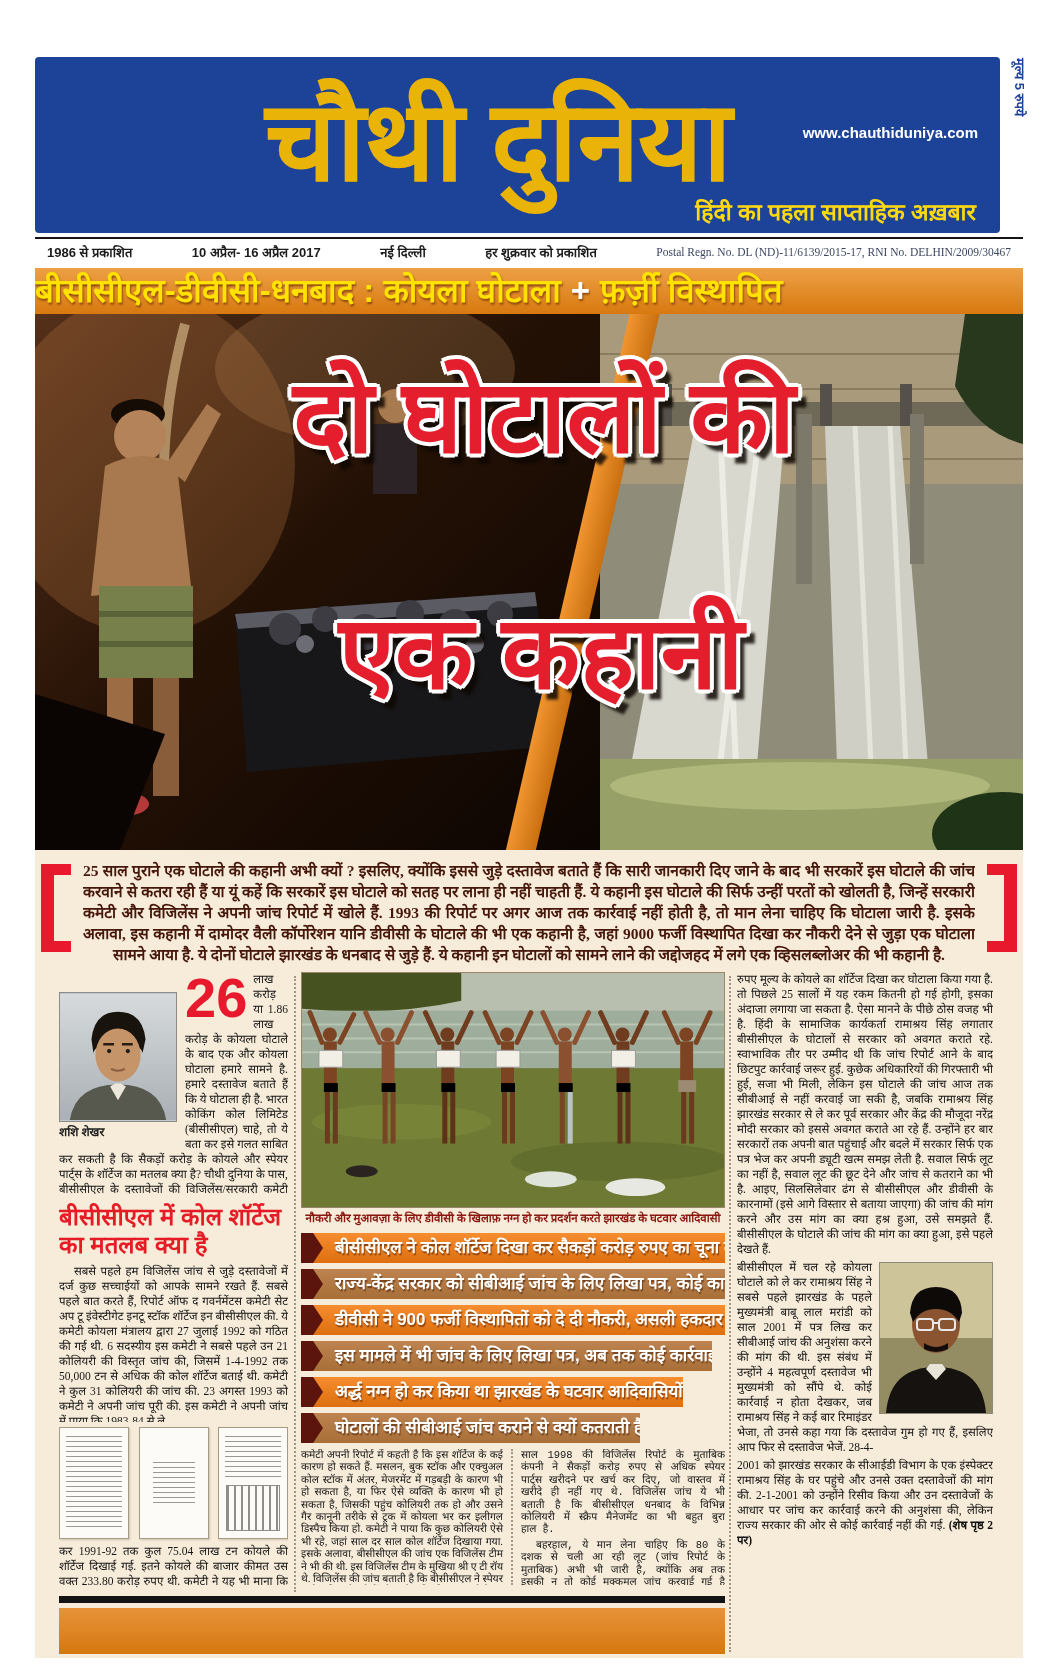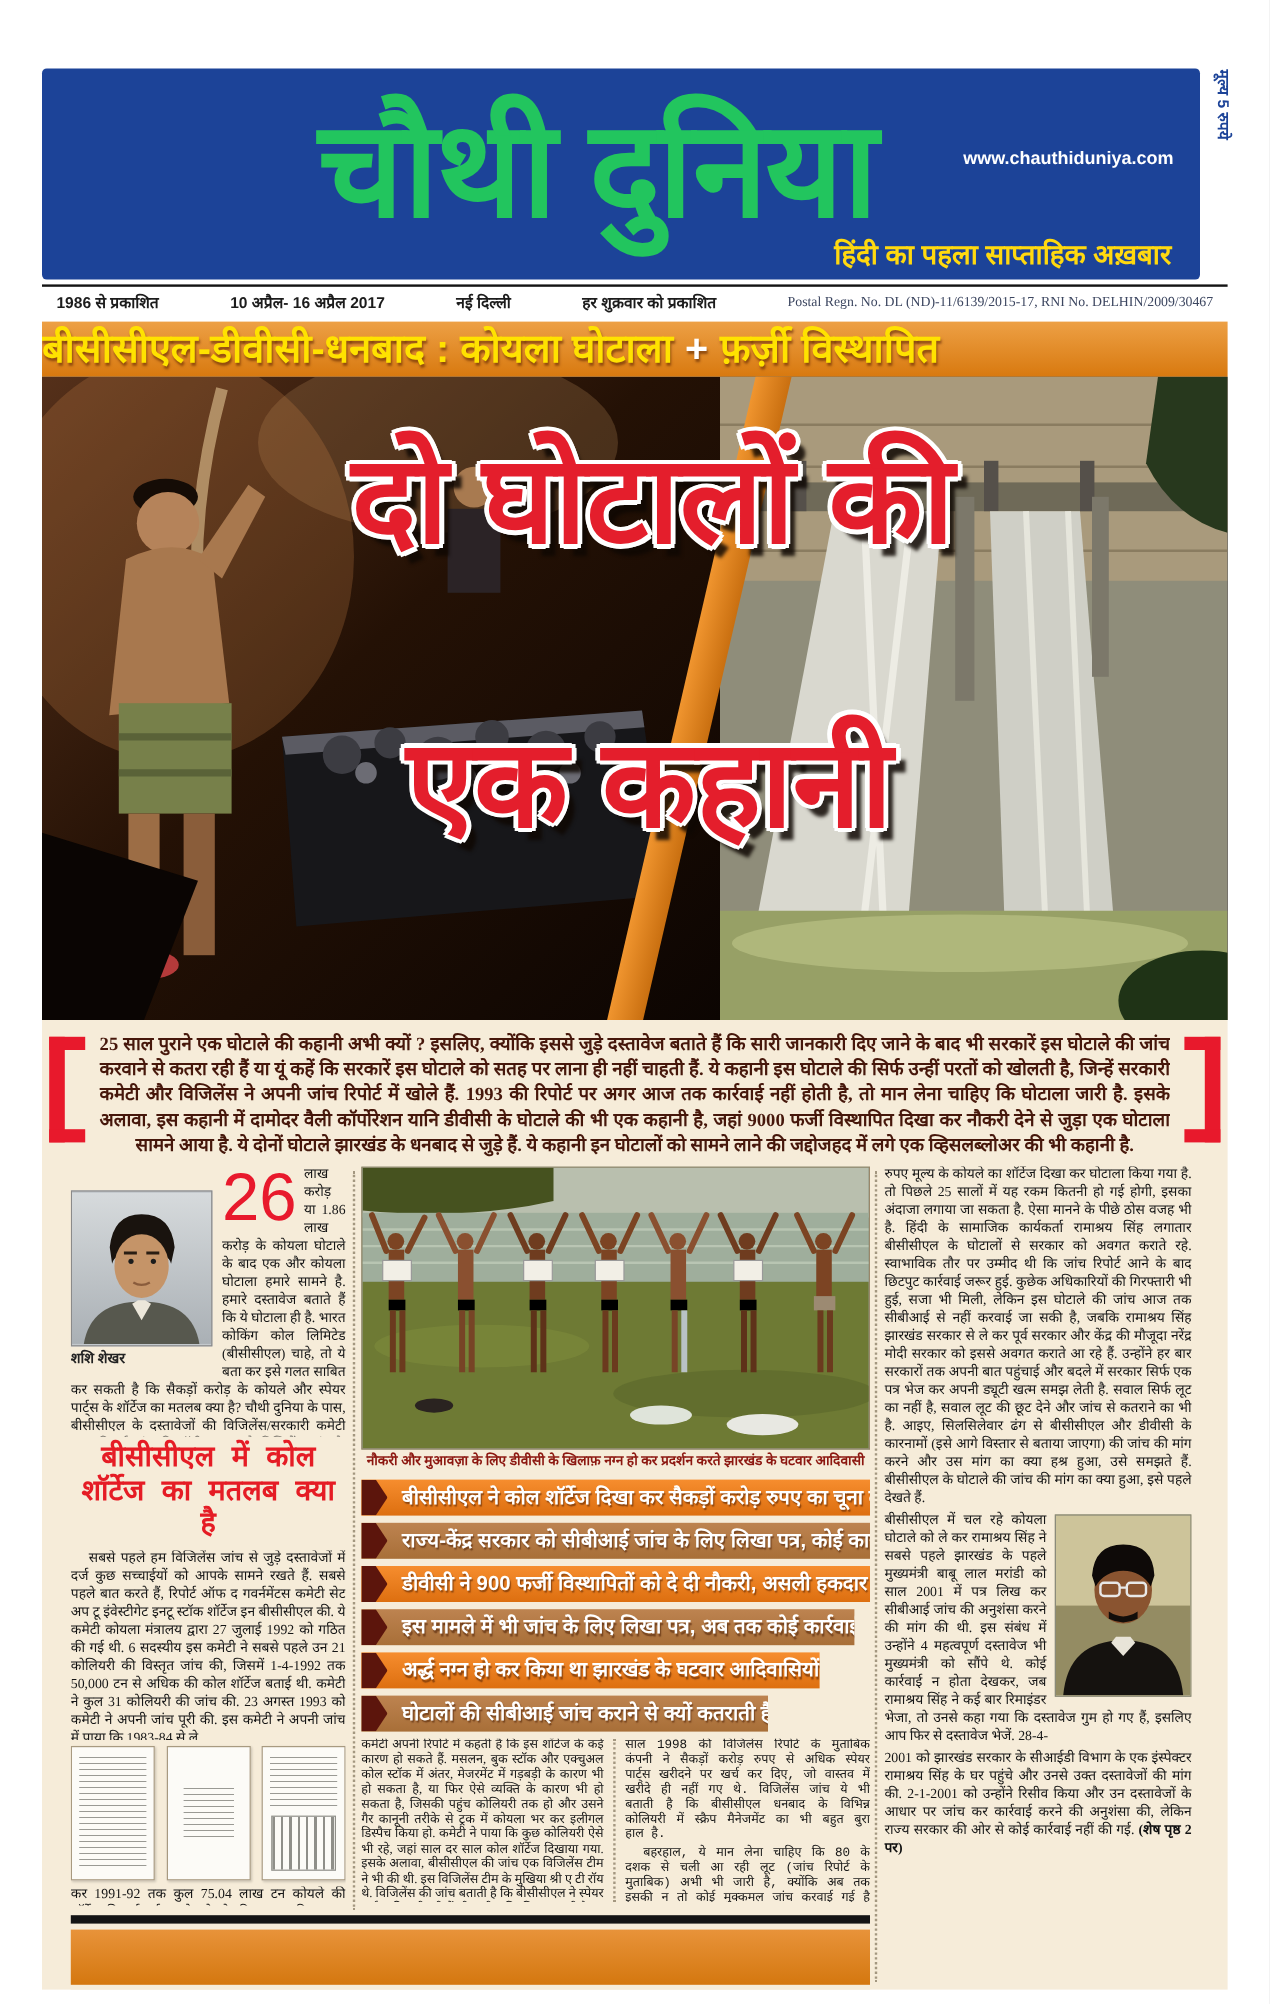--- a/index.html
+++ b/index.html
@@ -3,21 +3,21 @@
 <meta charset="utf-8">
 <style>
   html,body{margin:0;padding:0;background:#e9e9e9;}
   .page{position:relative;width:1058px;height:1670px;background:#ffffff;overflow:hidden;
         font-family:"Liberation Serif", serif;}
 
   
   .masthead{position:absolute;left:35px;top:57px;width:965px;height:176px;
             background:#1c4398;border-radius:4px;}
   .mh-title{position:absolute;left:0;right:40px;top:0;height:176px;line-height:170px;
-            text-align:center;color:#22c55e;font-family:"Liberation Sans",sans-serif;
+            text-align:center;color:#eab308;font-family:"Liberation Sans",sans-serif;
             font-weight:bold;font-size:112px;letter-spacing:-2px;white-space:nowrap;overflow:hidden;}
   .mh-site{position:absolute;right:22px;top:28px;color:#fff;font-family:"Liberation Sans",sans-serif;
            font-weight:bold;font-size:15px;margin-top:39px;}
   .mh-tagline{position:absolute;right:24px;bottom:6px;color:#ffd90f;font-weight:bold;
               font-family:"Liberation Sans",sans-serif;font-size:23px;}
   .price-vertical{position:absolute;left:1010px;top:58px;height:160px;writing-mode:vertical-rl;
                   color:#1c4398;font-weight:bold;font-size:13px;font-family:"Liberation Sans",sans-serif;}
 
   
   .dateline{position:absolute;left:35px;top:237px;width:988px;height:28px;border-top:2px solid #141414;
@@ -69,30 +69,30 @@
   .vrule{position:absolute;top:4px;border-left:2px dotted #a39780;}
   .vrule1{left:259px;height:616px;}
   .vrule2{left:694px;height:676px;}
   .col{position:absolute;top:0;overflow:hidden;}
   .col p, .col .bodytext{font-size:11.5px;line-height:15px;color:#161616;text-align:justify;margin:0 0 3px;}
   .ind{text-indent:15px;}
   .col-left{left:24px;width:229px;height:616px;}
   .col-center{left:266px;width:424px;height:616px;}
   .col-right{left:702px;width:256px;height:686px;}
 
-  .subhead{font-family:Liberation Mono, monospace;font-weight:bold;color:#e51c25;
-           text-align:center;font-size:24px;line-height:1.15;margin:6px 0;}
+  .subhead{font-family:Liberation Sans, sans-serif;font-weight:bold;color:#e51c25;
+           font-size:24px;line-height:1.15;margin:6px 0;}
 
   
   .author-photo{float:left;width:118px;margin:20px 8px 2px 0;}
   .ap-img{height:128px;border:1px solid #8a8a8a;overflow:hidden;background:#c3c8cc;}
   .ap-img svg{display:block;width:100%;height:100%;}
   .ap-caption{font-size:12px;font-weight:bold;color:#222;padding-top:3px;}
   .lc-intro{height:225px;overflow:hidden;}
-  .dropcap{float:left;font-family:"Liberation Sans",sans-serif;font-weight:normal;font-size:56px;
+  .dropcap{float:left;font-family:"Liberation Sans",sans-serif;font-weight:bold;font-size:56px;
            line-height:44px;color:#e8192c;margin:4px 6px 0 0;}
   .lc-para2{height:158px;overflow:hidden;}
   .docs-row{height:112px;display:flex;justify-content:space-between;margin:5px 0;}
   .doc{width:68px;height:110px;background:#fcfbf7;border:1px solid #a89a80;position:relative;
        box-shadow:1px 1px 2px rgba(0,0,0,.18);}
   .doc::before{content:"";position:absolute;inset:8px 6px;
        background:repeating-linear-gradient(180deg,#9a9a94 0 1px,transparent 1px 5px);}
   .doc2::before{inset:34px 13px 34px;}
   .doc3::before{inset:8px 6px 60px;}
   .doc3::after{content:"";position:absolute;left:7px;right:7px;bottom:7px;height:44px;

